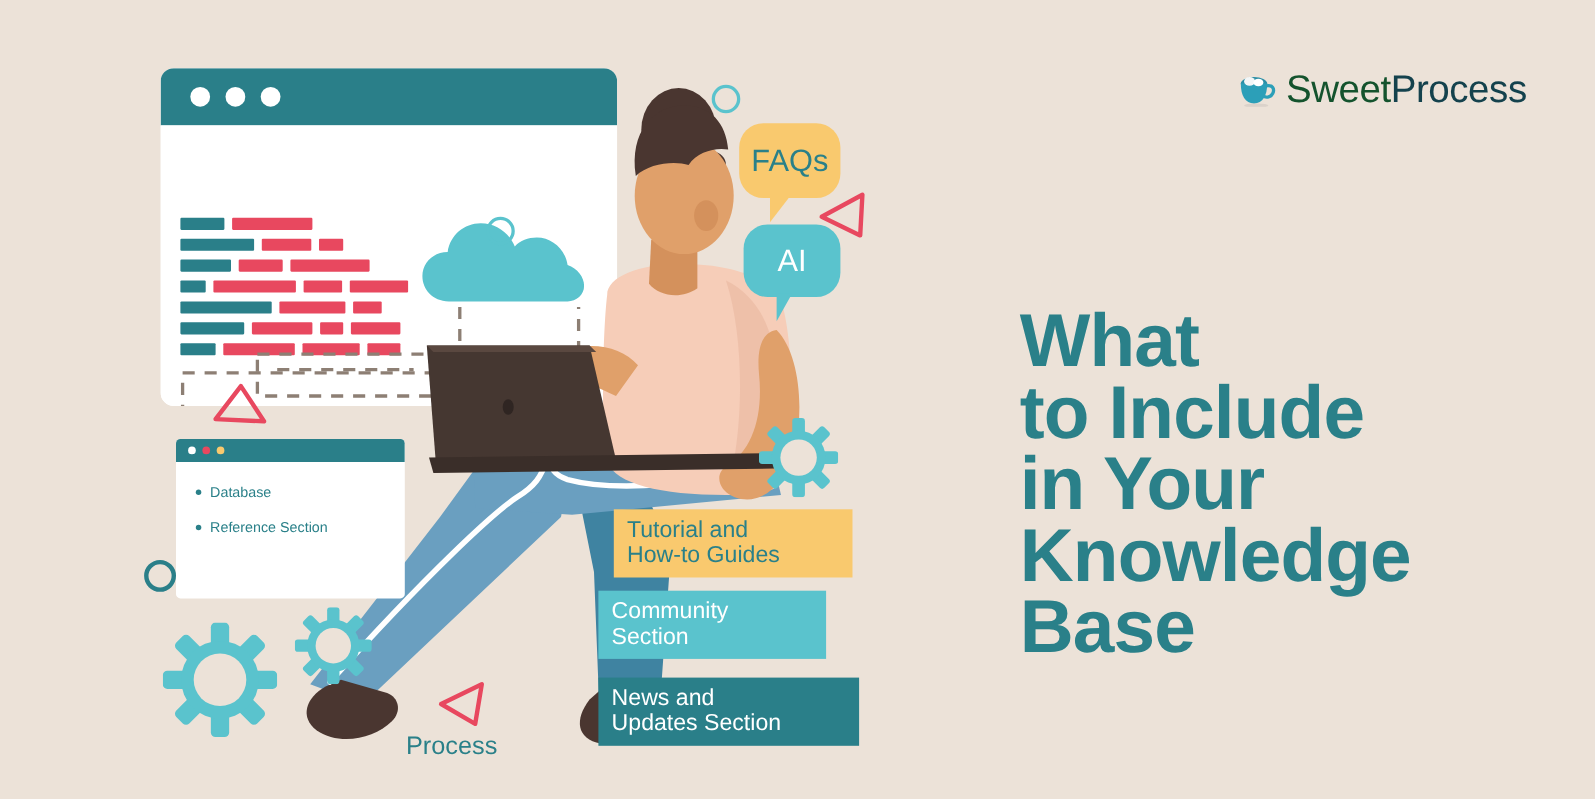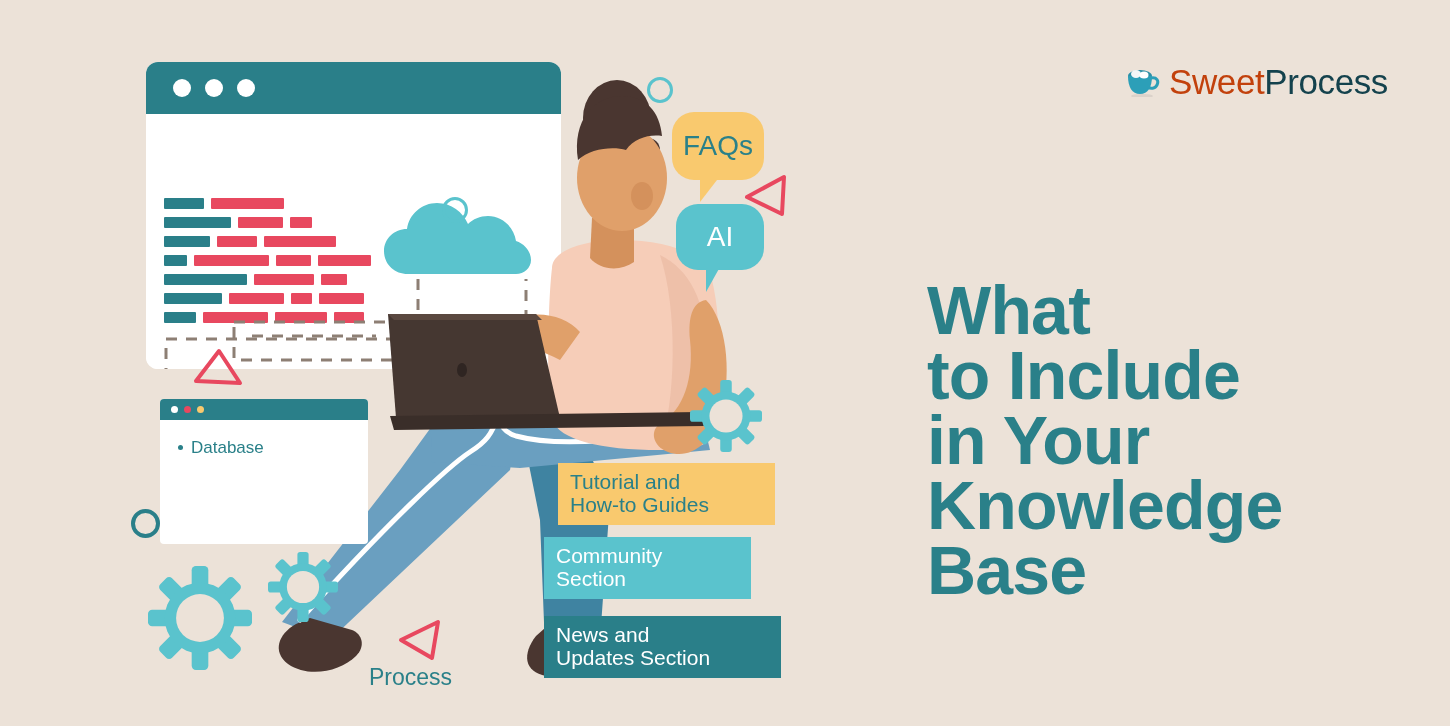--- a/index.html
+++ b/index.html
@@ -30,21 +30,21 @@
     align-items: center;
     gap: 9px;
   }
   #brand .cup { display: block; }
   #brand .wordmark {
     font-size: 35px;
     letter-spacing: -0.4px;
     white-space: nowrap;
     line-height: 1;
   }
-  #brand .w-sweet { color: #c2410c; }
+  #brand .w-sweet { color: #14532d; }
   #brand .w-process { color: #14424d; }
 
   
   #headline {
     position: absolute;
     left: 927px;
     top: 232px;
     width: 470px;
     color: #2a8089;
     font-size: 68px;
@@ -136,21 +136,21 @@
   #list-window .dot.d1 { background: #ffffff; }
   #list-window .dot.d2 { background: #e8485f; }
   #list-window .dot.d3 { background: #f9c96e; }
   #list-window ul {
     list-style: none;
     margin: 0;
     padding: 16px 0 0 18px;
   }
   #list-window li {
     color: #2a8089;
-    font-size: 17px;
+    font-size: 13px;
     line-height: 23px;
     margin-bottom: 9px;
     position: relative;
     padding-left: 13px;
     max-width: 120px;
   }
   #list-window li::before {
     content: "";
     position: absolute;
     left: 0; top: 9px;
@@ -368,20 +368,21 @@
   </svg>
 
   <div id="list-window">
     <div class="titlebar">
       <span class="dot d1"></span>
       <span class="dot d2"></span>
       <span class="dot d3"></span>
     </div>
     <ul>
       <li>Database</li>
+      <li>Reference Section</li>
     </ul>
   </div>
 
   <svg class="gear" style="left:148px;top:566px;" width="104" height="104" viewBox="0 0 100 100">
     <g fill="#5ac3cd">
       <rect x="42" y="0" width="16" height="100" rx="4"></rect>
       <rect x="0" y="42" width="100" height="16" rx="4"></rect>
       <rect x="42" y="0" width="16" height="100" rx="4" transform="rotate(45 50 50)"></rect>
       <rect x="0" y="42" width="100" height="16" rx="4" transform="rotate(45 50 50)"></rect>
       <circle cx="50" cy="50" r="34"></circle>

